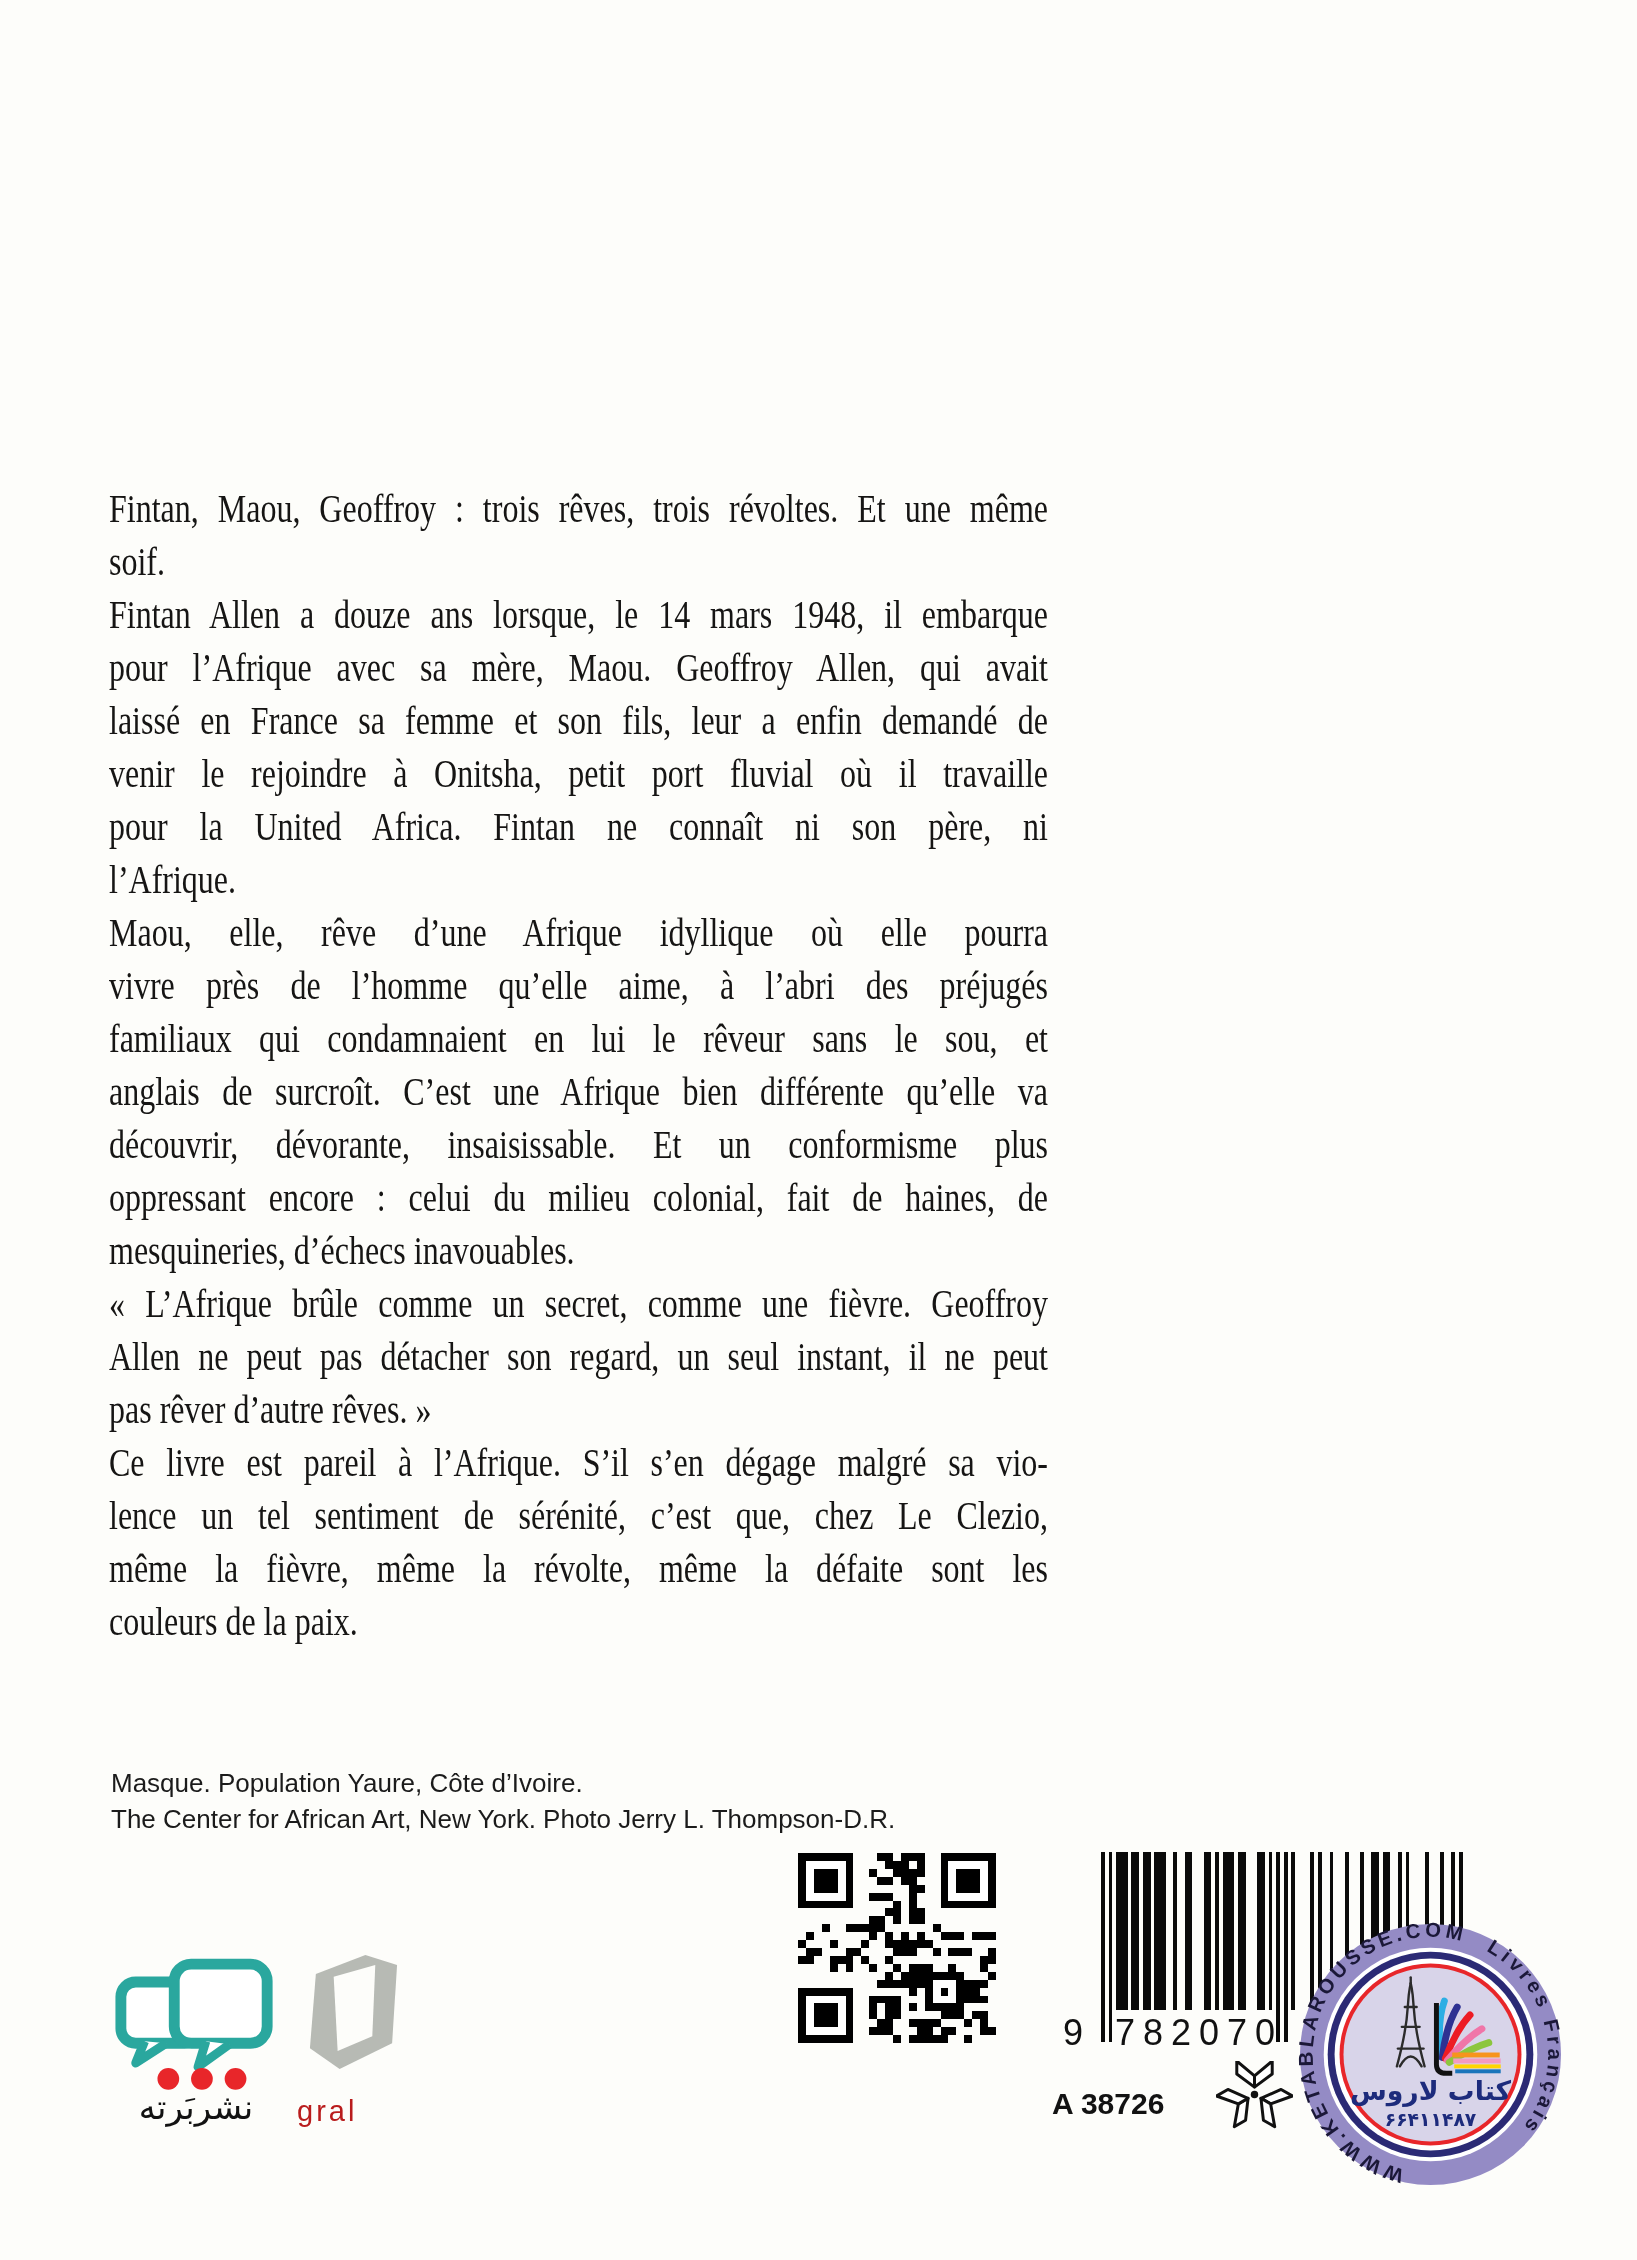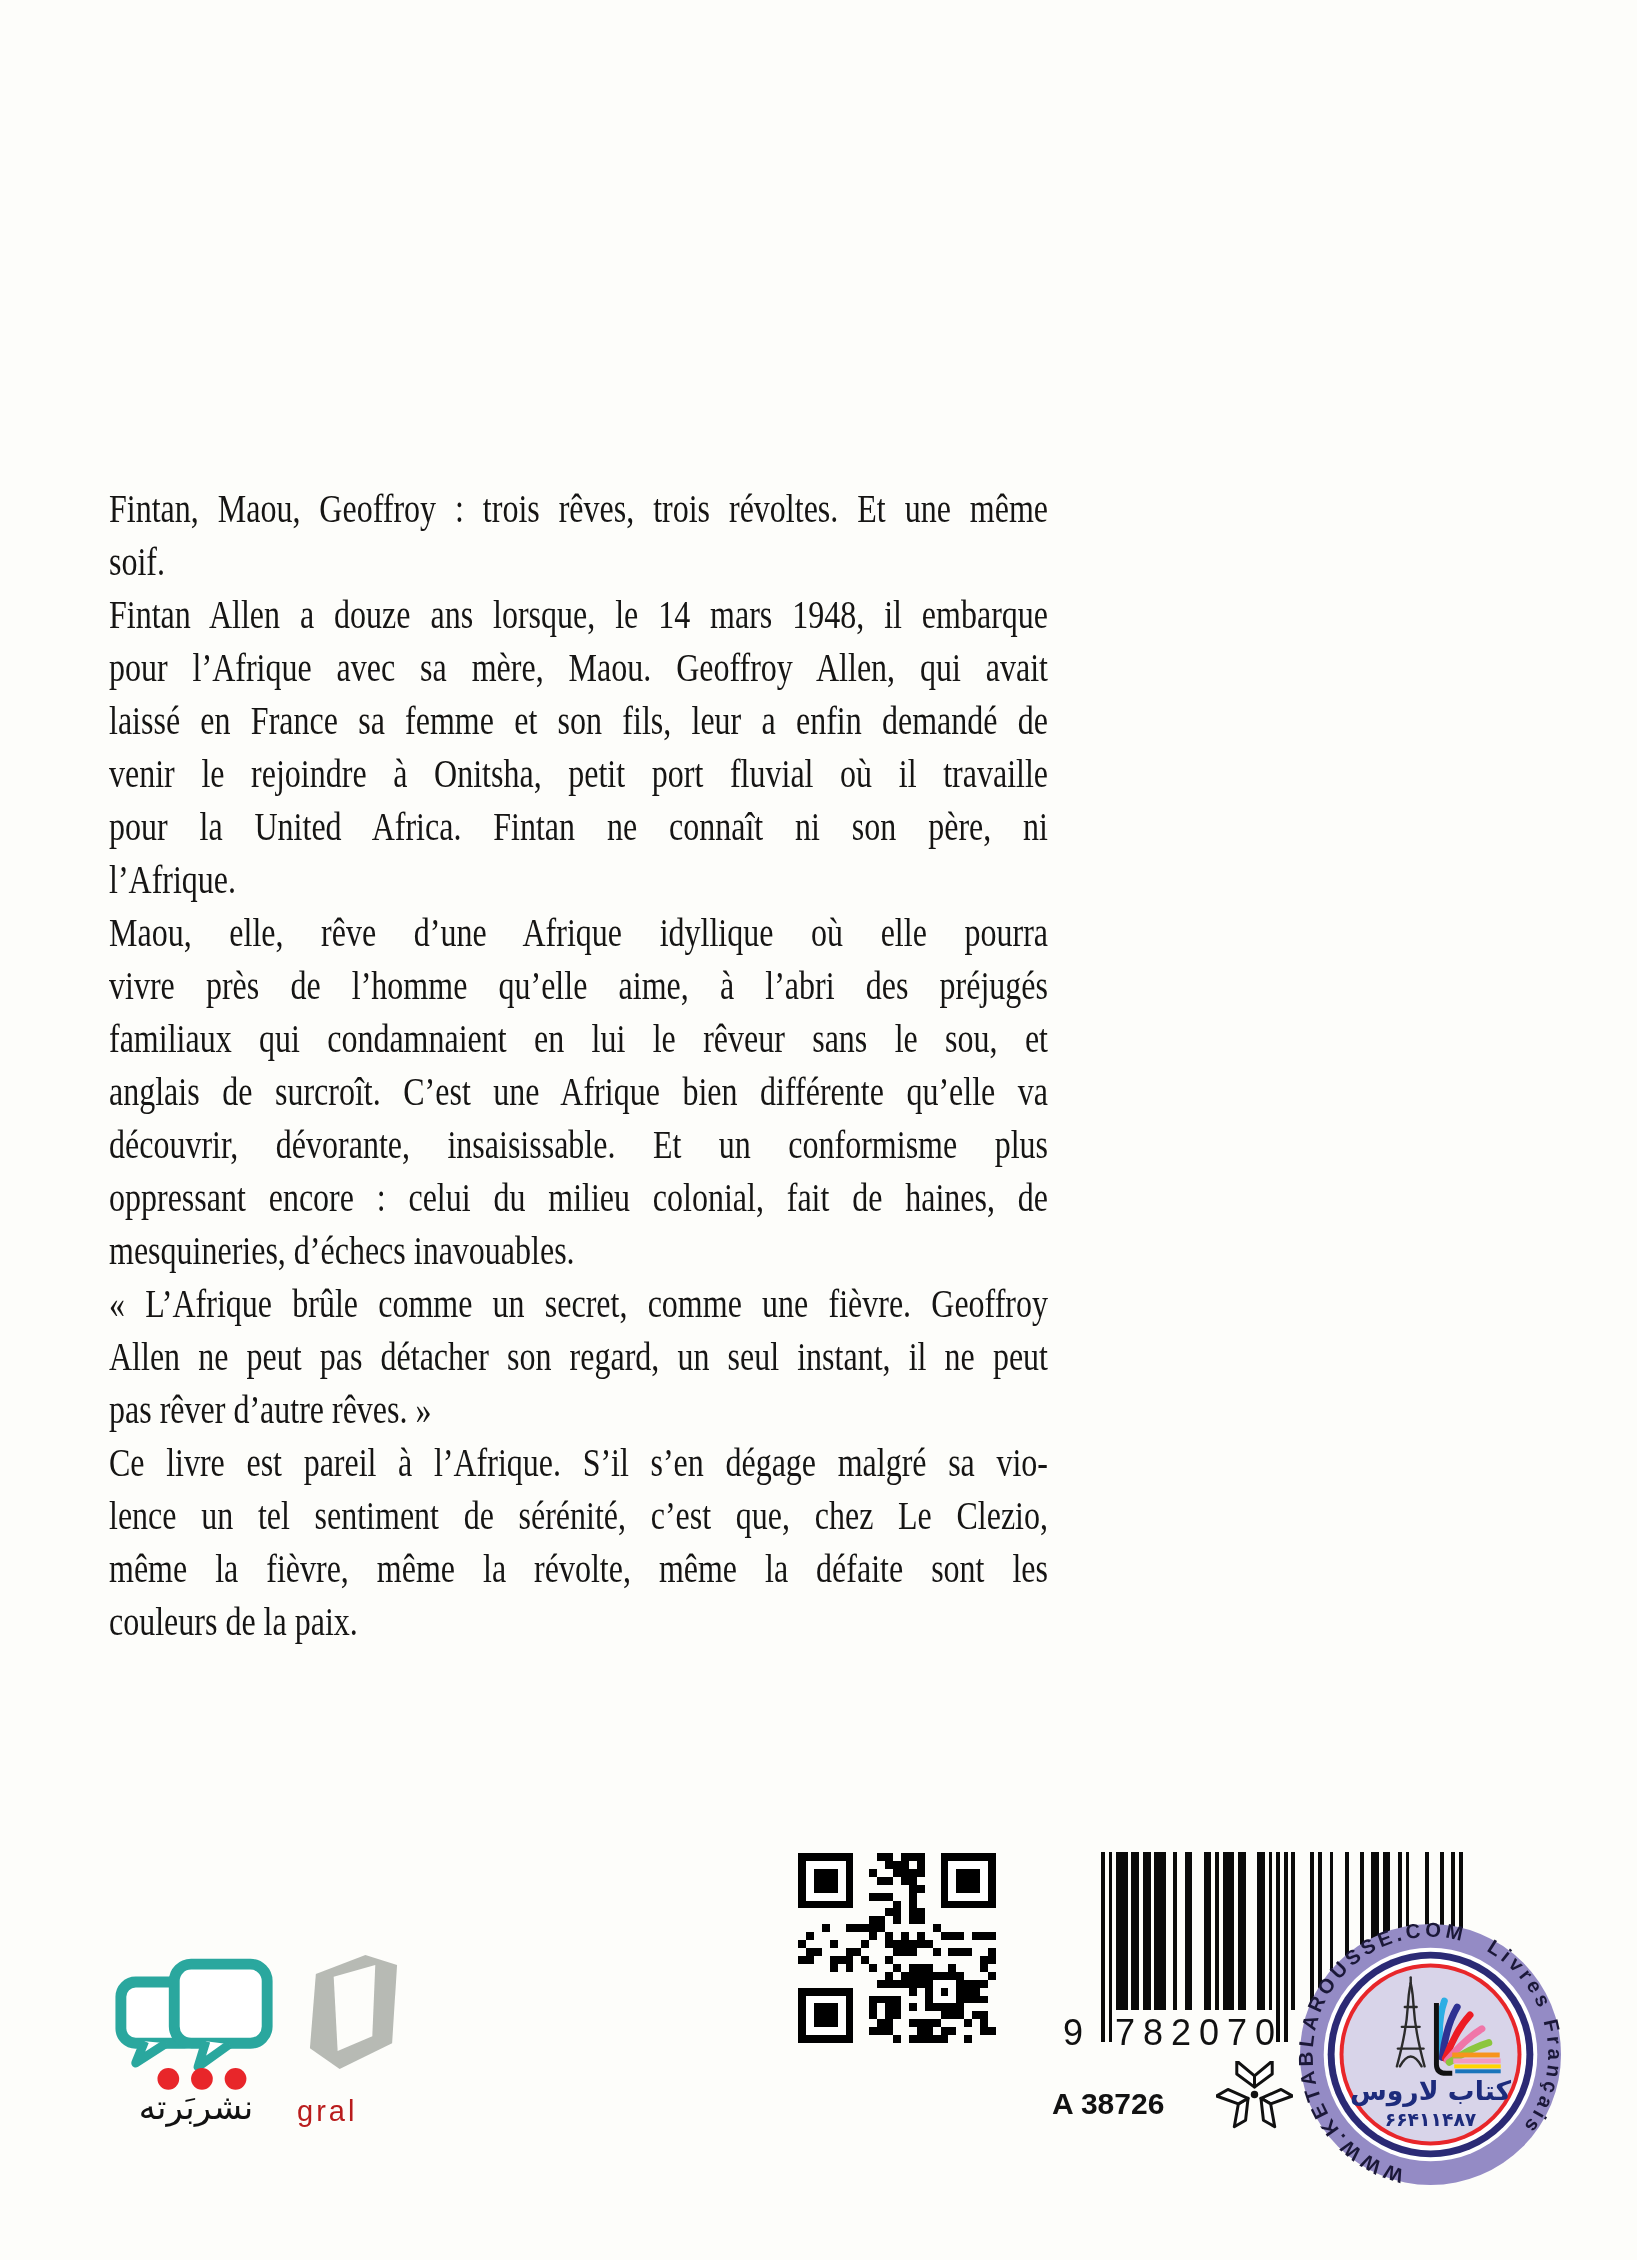--- a/index.html
+++ b/index.html
@@ -71,20 +71,24 @@
       <div class="bline lastline">mesquineries, d’échecs inavouables.</div>
       <div class="bline">« L’Afrique brûle comme un secret, comme une fièvre. Geoffroy</div>
       <div class="bline">Allen ne peut pas détacher son regard, un seul instant, il ne peut</div>
       <div class="bline lastline">pas rêver d’autre rêves. »</div>
       <div class="bline">Ce livre est pareil à l’Afrique. S’il s’en dégage malgré sa vio-</div>
       <div class="bline">lence un tel sentiment de sérénité, c’est que, chez Le Clezio,</div>
       <div class="bline">même la fièvre, même la révolte, même la défaite sont les</div>
       <div class="bline lastline">couleurs de la paix.</div>
     </div>
 
+  <div id="credits">
+    <div>Masque. Population Yaure, Côte d’Ivoire.</div>
+    <div>The Center for African Art, New York. Photo Jerry L. Thompson-D.R.</div>
+  </div>
 
   <svg id="bubbles-logo" width="170" height="141" viewBox="0 0 172 142">
     <g>
       <rect x="10" y="30" width="80" height="62" rx="15" fill="#fff" stroke="#2aa79e" stroke-width="11"></rect>
       <path d="M34,90 L25,112 L56,92" fill="#fff" stroke="#2aa79e" stroke-width="9" stroke-linejoin="round"></path>
       <rect x="64" y="12" width="94" height="80" rx="17" fill="#fff" stroke="#2aa79e" stroke-width="11"></rect>
       <path d="M96,90 L88,116 L120,93" fill="#fff" stroke="#2aa79e" stroke-width="9" stroke-linejoin="round"></path>
     </g>
     <g>
       <circle cx="58" cy="128" r="11" fill="#e8262a"></circle>

